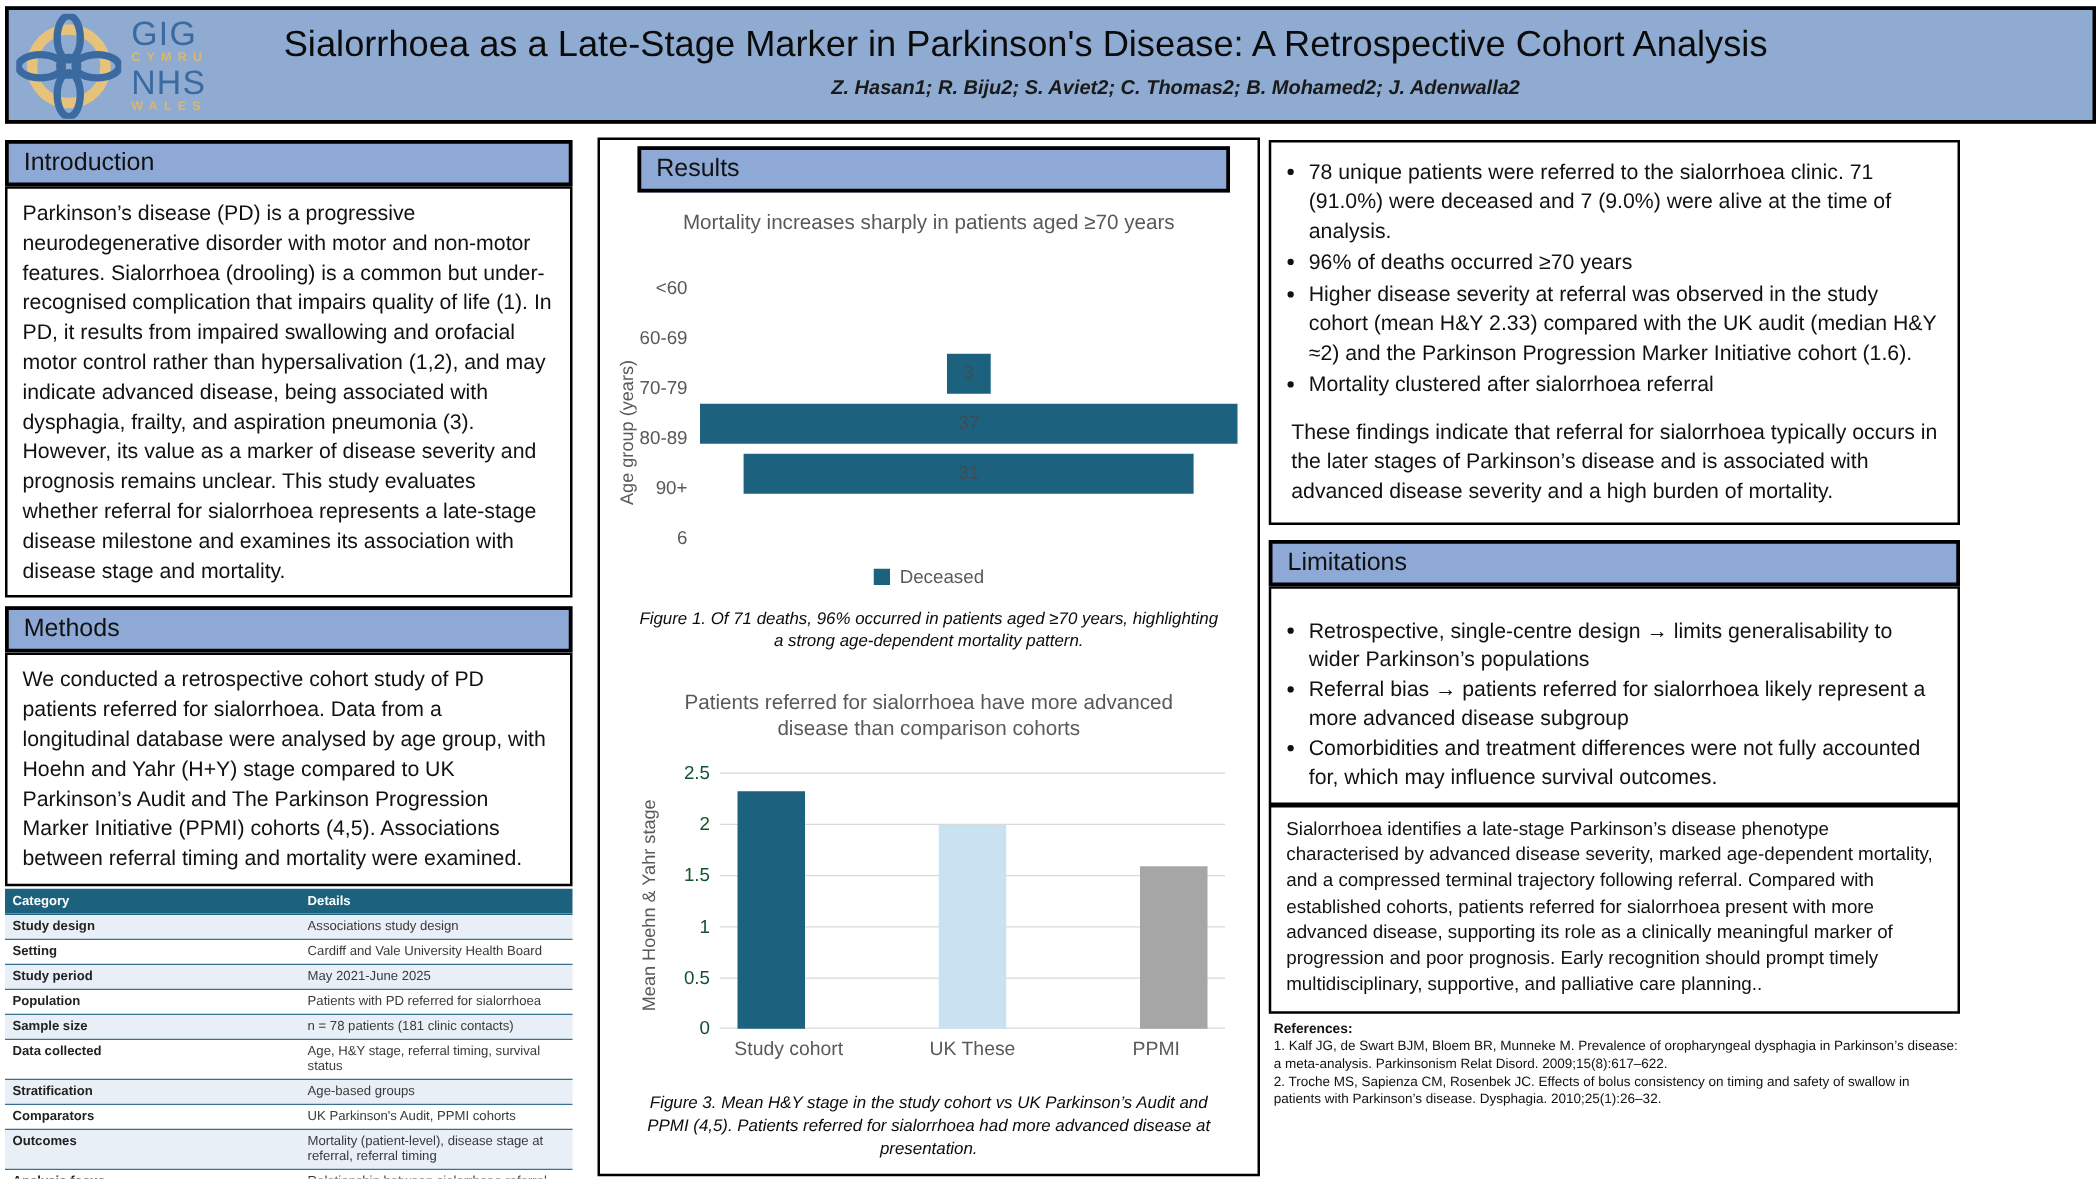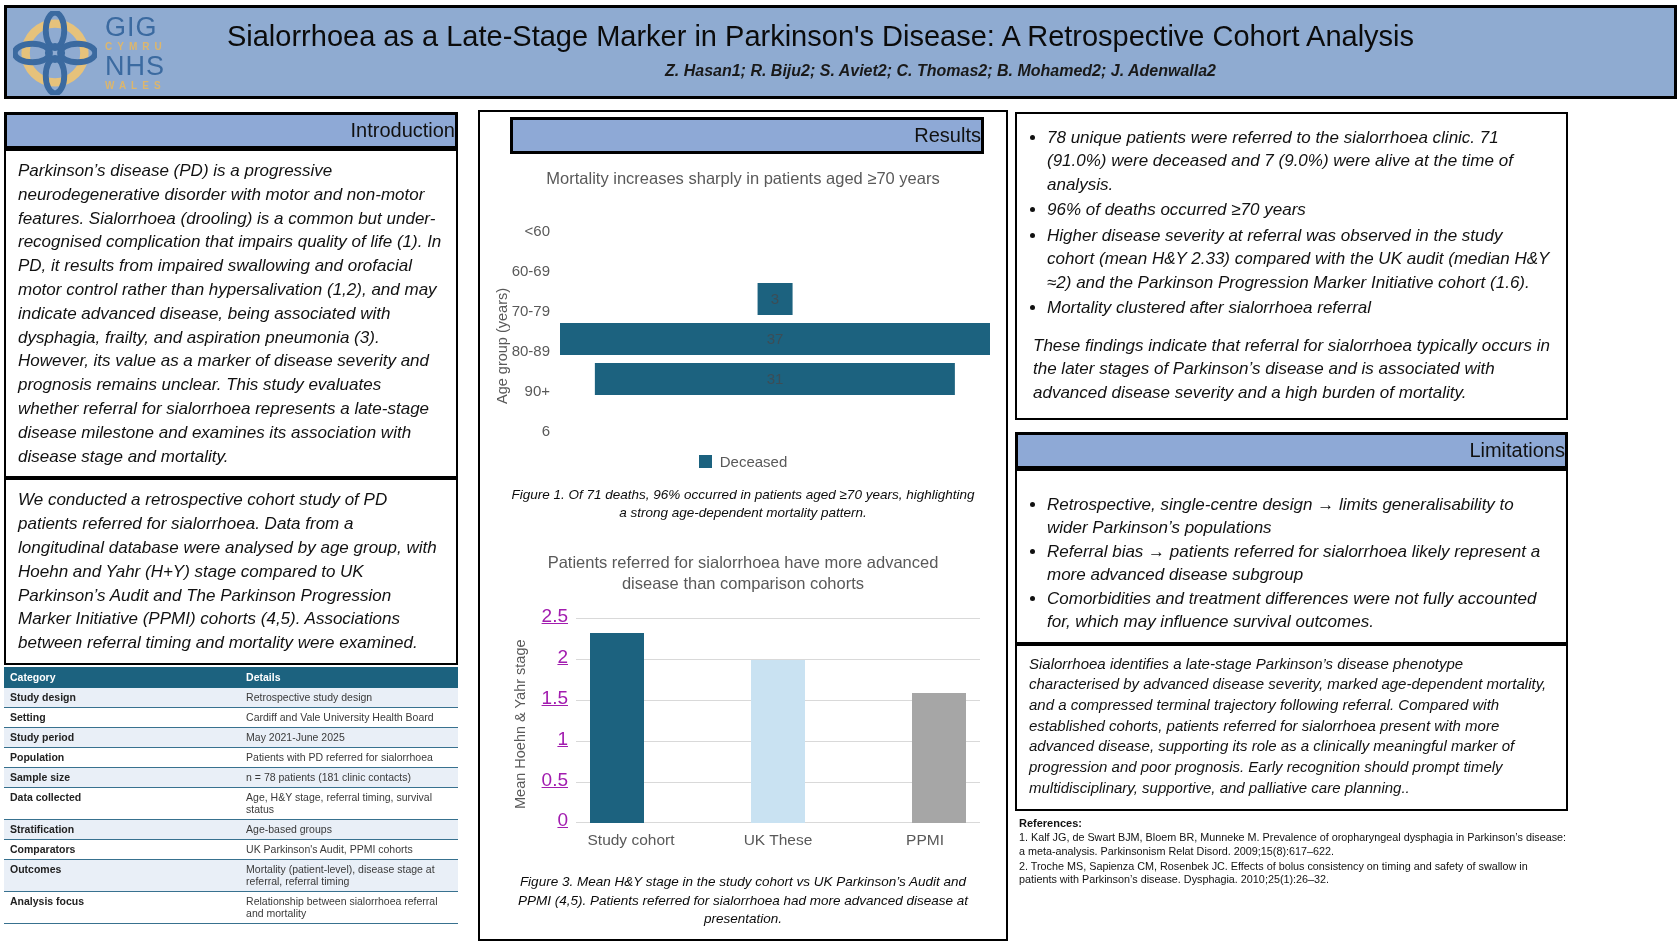--- a/index.html
+++ b/index.html
@@ -10,23 +10,23 @@
           border:3px solid #000;}
   .logo-wrap{position:absolute;left:6px;top:3px;display:flex;align-items:center;gap:8px;}
   .logo-text{line-height:1;}
   .logo-text .big{font-size:27px;color:#3b6aa0;letter-spacing:1px;}
   .logo-text .small{font-size:10px;color:#dcb66d;letter-spacing:5px;font-weight:bold;margin:1px 0;}
   .main-title{position:absolute;left:130px;right:170px;top:12px;text-align:center;
               font-size:29px;color:#0b0b0b;}
   .authors{position:absolute;left:320px;right:120px;top:54px;text-align:center;
            font-style:italic;font-weight:600;font-size:16px;color:#1a1a1a;}
   
-  .section-head{background:#8ea9d6;border:3px solid #000;text-align:right;
-                font-size:20px;padding:4px 0;}
-  .body-box{background:#fff;border:2px solid #000;font-style:italic;}
+  .section-head{background:#8ea9d6;border:3px solid #000;text-align:left;
+                font-size:20px;padding:4px 12px;}
+  .body-box{background:#fff;border:2px solid #000;}
   
   .col-left{position:absolute;left:4px;top:112px;width:454px;}
   .intro-body{padding:8px 12px;font-size:17px;line-height:1.4;min-height:296px;box-sizing:border-box;}
   .methods-head{margin-top:7px;}
   .methods-body{padding:8px 12px;font-size:17px;line-height:1.4;min-height:160px;box-sizing:border-box;}
   table.study{width:100%;border-collapse:collapse;margin-top:2px;}
   table.study th{background:#1c627f;color:#fff;text-align:left;font-size:10.5px;
                  padding:4px 6px;border-bottom:1px solid #1c627f;}
   table.study td{font-size:10.5px;padding:3.5px 6px;border-bottom:1px solid #38718f;
                  color:#3a3a3a;vertical-align:top;}
@@ -50,22 +50,22 @@
   .hbar span{font-size:15px;color:#3c4d56;}
   .legend{display:flex;justify-content:center;align-items:center;gap:8px;margin-top:14px;}
   .legend .swatch{width:13px;height:13px;background:#1c627f;}
   .legend .label{font-size:15px;color:#595959;}
   .caption{font-style:italic;font-size:13.5px;color:#0b0b0b;text-align:center;
            margin:16px 26px 0 26px;line-height:1.35;}
   .fig3-outer{position:relative;margin:26px 26px 0 96px;}
   .fig3-ylab{left:-64px;top:190px;}
   .fig3-plot{position:relative;height:204px;}
   .gridline{position:absolute;left:0;right:0;height:1px;background:#d9d9d9;}
-  .ytick{position:absolute;left:-46px;width:38px;text-align:right;color:#a21caf;
-         font-size:19px;transform:translateY(8px);text-decoration:underline;}
+  .ytick{position:absolute;left:-46px;width:38px;text-align:right;color:#14532d;
+         font-size:15px;transform:translateY(8px);}
   .fig3-bars{position:absolute;left:0;right:0;top:0;bottom:0;display:flex;
              justify-content:space-between;align-items:flex-end;padding:0 14px;}
   .vbar{width:54px;}
   .fig3-xlabels{display:flex;justify-content:space-between;padding:0 0;margin-top:8px;}
   .fig3-xlabels span{width:110px;text-align:center;color:#595959;font-size:15.5px;}
   
   .col-right{position:absolute;left:1015px;top:112px;width:553px;}
   .findings-box{padding:6px 14px 10px 6px;font-size:17px;line-height:1.38;}
   .findings-box ul{margin:6px 0 0 24px;padding:0;}
   .findings-box li{margin-bottom:2px;}
@@ -102,33 +102,34 @@
       </div>
     </div>
     <div class="main-title">Sialorrhoea as a Late-Stage Marker in Parkinson's Disease: A Retrospective Cohort Analysis</div>
     <div class="authors">Z. Hasan1; R. Biju2; S. Aviet2; C. Thomas2; B. Mohamed2; J. Adenwalla2</div>
   </div>
 
   <div class="col-left">
     <div class="section-head">Introduction</div>
     <div class="body-box intro-body">Parkinson’s disease (PD) is a progressive neurodegenerative disorder with motor and non-motor features. Sialorrhoea (drooling) is a common but under-recognised complication that impairs quality of life (1). In PD, it results from impaired swallowing and orofacial motor control rather than hypersalivation (1,2), and may indicate advanced disease, being associated with dysphagia, frailty, and aspiration pneumonia (3). However, its value as a marker of disease severity and prognosis remains unclear. This study evaluates whether referral for sialorrhoea represents a late-stage disease milestone and examines its association with disease stage and mortality.</div>
 
+    <div class="section-head methods-head">Methods</div>
     <div class="body-box methods-body">We conducted a retrospective cohort study of PD patients referred for sialorrhoea. Data from a longitudinal database were analysed by age group, with Hoehn and Yahr (H+Y) stage compared to UK Parkinson’s Audit and The Parkinson Progression Marker Initiative (PPMI) cohorts (4,5). Associations between referral timing and mortality were examined.</div>
 
     <table class="study">
       <thead>
         <tr>
           <th>Category</th>
           <th>Details</th>
         </tr>
       </thead>
       <tbody>
         <tr class="alt">
             <td class="cat">Study design</td>
-            <td>Retrospective study design</td>
+            <td>Associations study design</td>
           </tr>
         <tr>
             <td class="cat">Setting</td>
             <td>Cardiff and Vale University Health Board</td>
           </tr>
         <tr class="alt">
             <td class="cat">Study period</td>
             <td>May 2021-June 2025</td>
           </tr>
         <tr>

